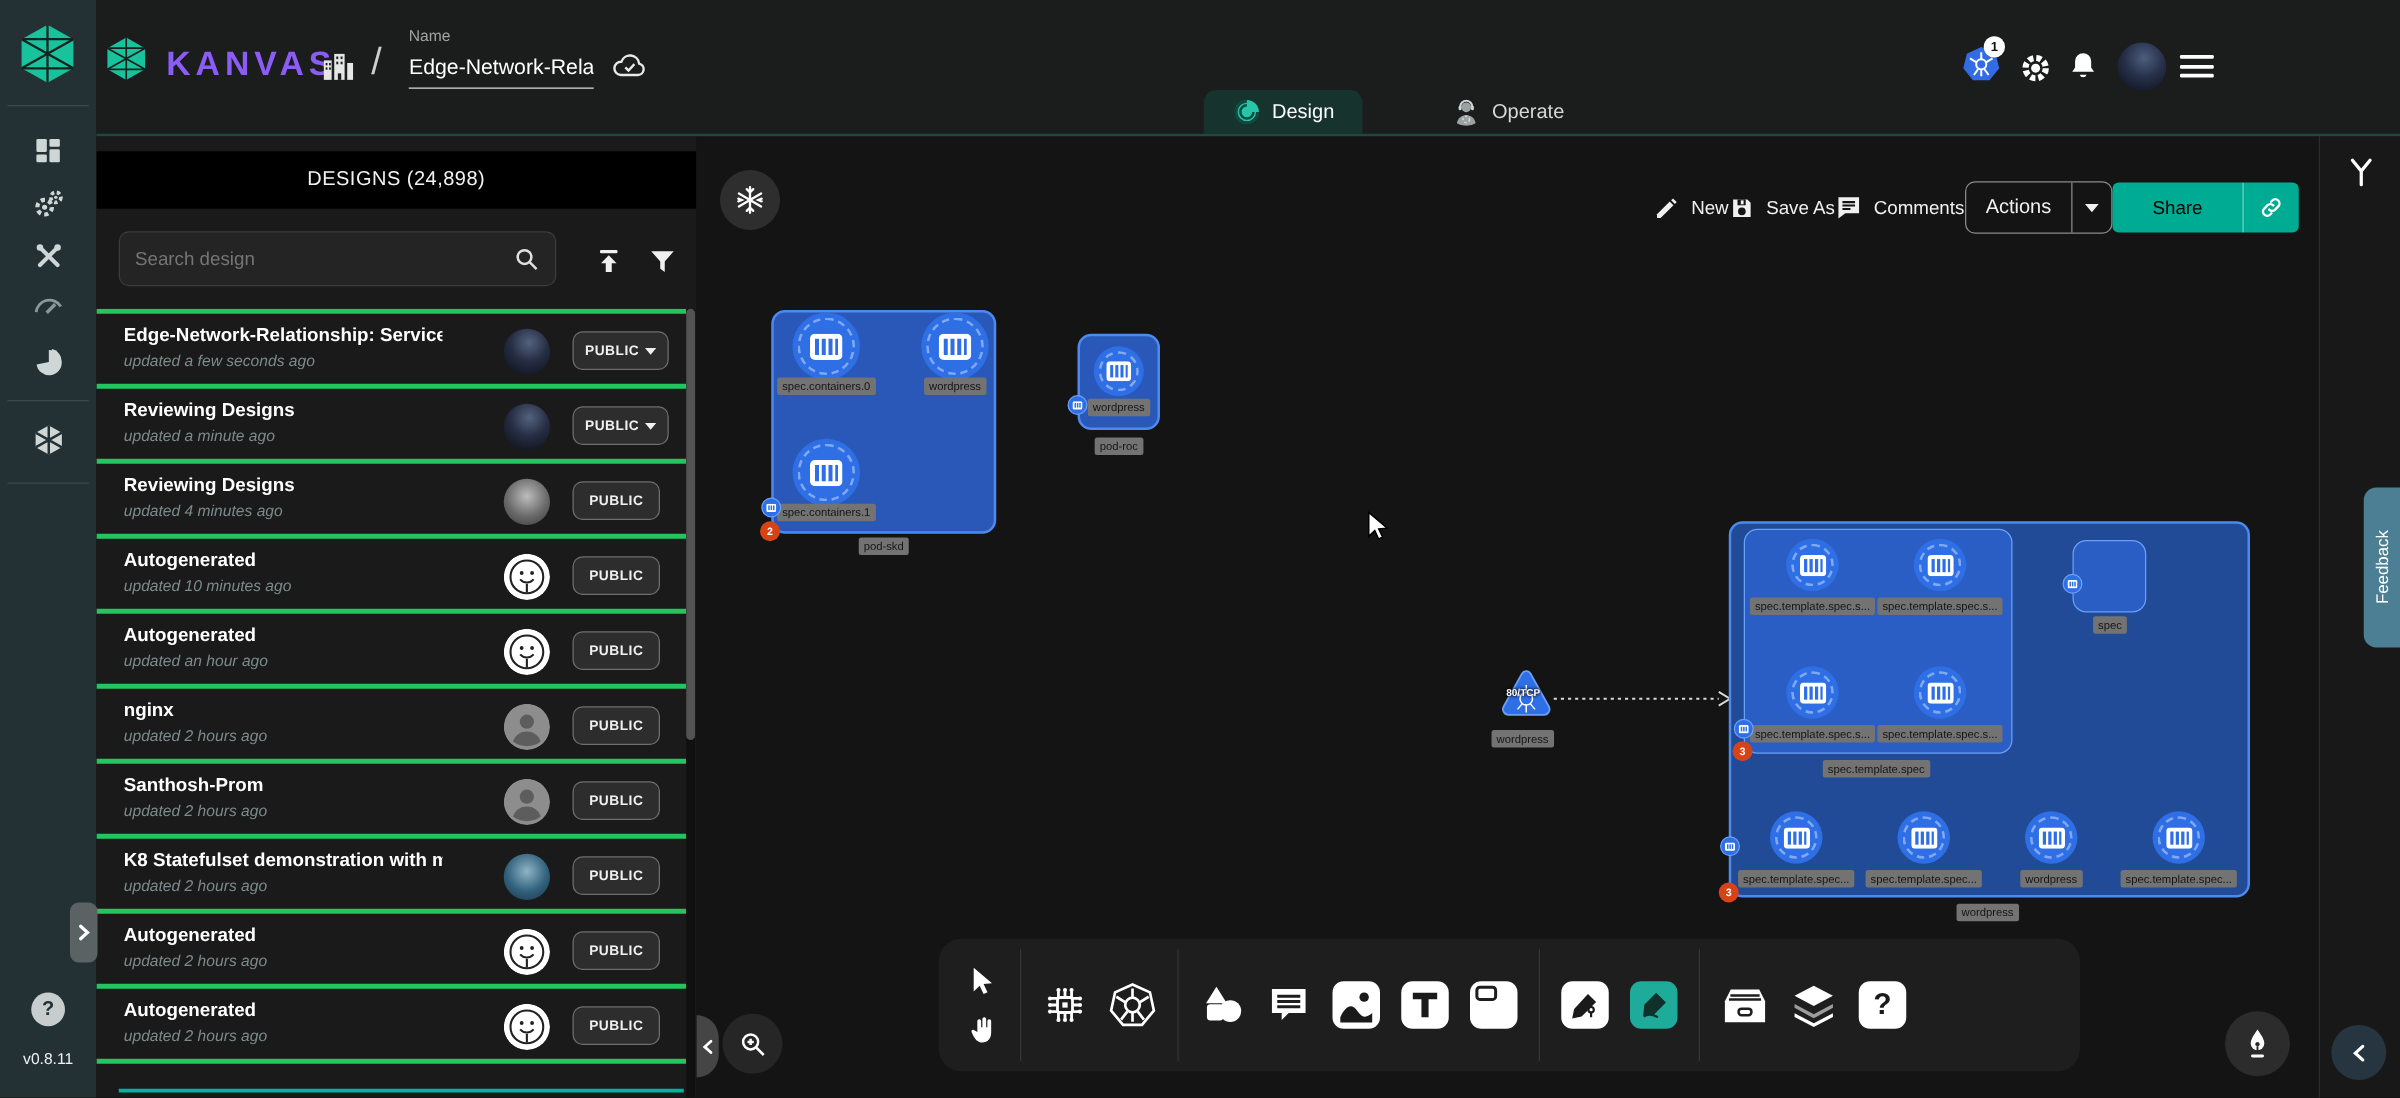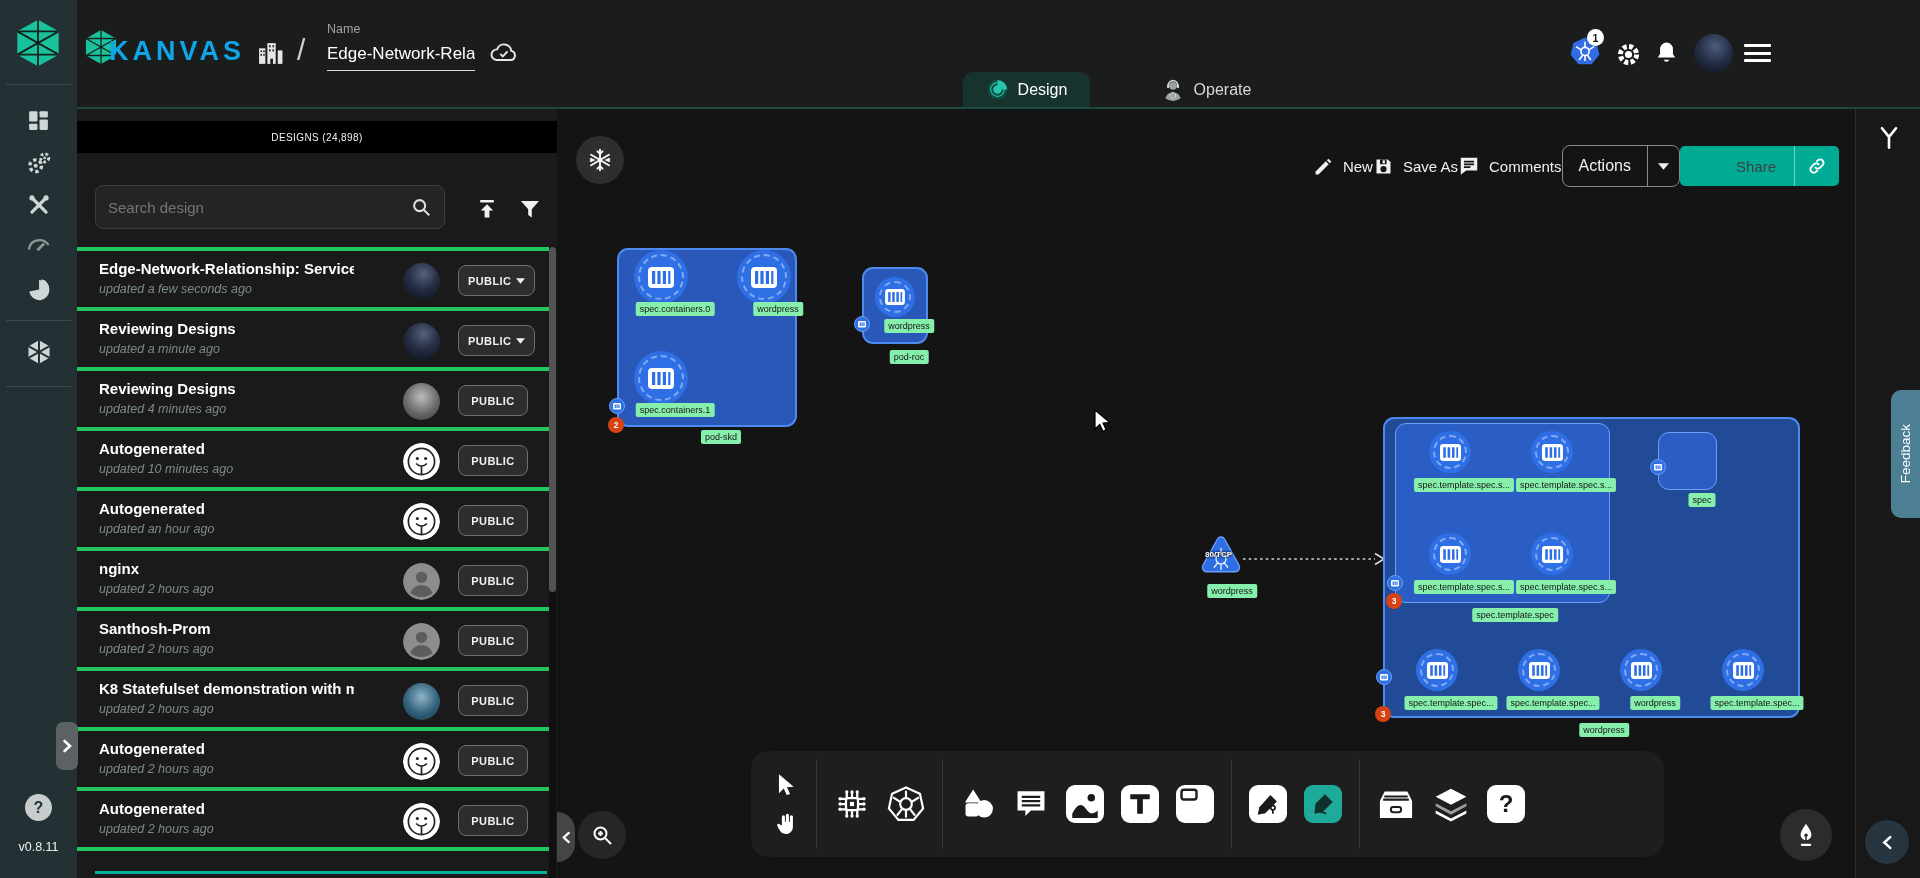--- a/index.html
+++ b/index.html
@@ -11,21 +11,21 @@
   .rail-logo { position:absolute; left:16px; top:18px; }
   .rail-div { position:absolute; left:6px; width:65px; height:1px; background:#3a4a4e; }
   .rail-ic { position:absolute; left:0; width:77px; display:flex; justify-content:center; color:#cfd6d6; cursor:pointer; }
   .help-circ { position:absolute; left:25px; top:794px; width:27px; height:27px; border-radius:50%; background:#c7cdcd; color:#243134; font-weight:bold; font-size:16px; display:flex; align-items:center; justify-content:center; }
   .rail-ver { position:absolute; left:0; top:840px; width:77px; text-align:center; color:#f0f0f0; font-size:12.5px; }
   #rail-expand { position:absolute; left:56px; top:722px; width:22px; height:48px; background:#5a6263; border-radius:7px; z-index:40; display:flex; align-items:center; justify-content:center; color:#fff; }
 
   
   #header { position:absolute; left:77px; top:0; width:1843px; height:107px; background:#1b1c1c; z-index:20; }
   #brand-logo { position:absolute; left:8px; top:28px; }
-  #brand-name { position:absolute; left:32px; top:36px; font-size:27px; font-weight:bold; letter-spacing:4px; color:#0ea5e9; }
+  #brand-name { position:absolute; left:56px; top:36px; font-size:27px; font-weight:bold; letter-spacing:4px; color:#8b5cf6; }
   #org-icon { position:absolute; left:180px; top:41px; color:#e6e6e6; }
   #crumb-slash { position:absolute; left:220px; top:33px; font-size:30px; font-weight:300; color:#cfcfcf; }
   #name-label { position:absolute; left:250px; top:22px; font-size:12.5px; color:#a3a3a3; }
   #name-input { position:absolute; left:250px; top:42px; width:148px; background:transparent; border:none; border-bottom:1px solid #dcdcdc; color:#fff; font-size:17px; font-family:"Liberation Sans",sans-serif; padding:2px 0 6px 0; outline:none; }
   #cloud-status { position:absolute; left:412px; top:42px; color:#e8e8e8; }
   #k8s-ctx { position:absolute; left:1492px; top:36px; cursor:pointer; }
   #k8s-ctx .cbadge { position:absolute; left:18px; top:-7px; min-width:17px; height:17px; border-radius:50%; background:#fff; color:#111; font-size:10.5px; font-weight:bold; display:flex; align-items:center; justify-content:center; }
   #gear-btn { position:absolute; left:1538px; top:41px; color:#fff; cursor:pointer; }
   #bell-btn { position:absolute; left:1577px; top:40px; color:#fff; cursor:pointer; }
   #avatar { position:absolute; left:1617px; top:34px; width:39px; height:39px; border-radius:50%; background:radial-gradient(circle at 55% 32%, #4d5e7d 0%, #27304a 45%, #0b0e17 100%); cursor:pointer; }
@@ -34,21 +34,21 @@
 
   .mode-tab { position:absolute; top:72px; height:35px; border-radius:10px 10px 0 0; display:flex; align-items:center; justify-content:center; gap:9px; font-size:16px; color:#d8d8d8; cursor:pointer; }
   #tab-design { left:886px; width:127px; background:#17332e; color:#fff; }
   #tab-operate { left:1067px; width:124px; }
 
   
   #content-topline { position:absolute; left:77px; top:107px; width:1843px; height:2px; background:#1c4a42; z-index:25; }
 
   
   #designs-panel { position:absolute; left:77px; top:109px; width:480px; height:769px; background:#1a1a1a; z-index:15; overflow:hidden; }
-  #designs-title { position:absolute; left:0; top:12px; width:480px; height:32px; background:#000; color:#f2f2f2; font-size:10px; letter-spacing:.4px; display:flex; align-items:center; justify-content:center; }
+  #designs-title { position:absolute; left:0; top:12px; width:480px; height:46px; background:#000; color:#f2f2f2; font-size:16px; letter-spacing:.4px; display:flex; align-items:center; justify-content:center; }
   #search-wrap { position:absolute; left:18px; top:76px; width:350px; height:44px; background:#242424; border:1px solid #3c3c3c; border-radius:8px; display:flex; align-items:center; padding:0 12px; }
   #search-input { flex:1; background:transparent; border:none; outline:none; color:#ddd; font-size:15px; font-family:"Liberation Sans",sans-serif; }
   #search-wrap svg { color:#e0e0e0; }
   .panel-tool { position:absolute; top:88px; color:#f0f0f0; cursor:pointer; }
   #list-wrap { position:absolute; left:0; top:138px; width:472px; bottom:0; overflow:hidden; }
   .ditem { position:relative; height:60px; border-top:4px solid #22c55e; cursor:pointer; }
   .ditem .dname { position:absolute; left:22px; top:9px; width:255px; white-space:nowrap; overflow:hidden; color:#fff; font-size:15px; font-weight:bold; }
   .ditem .dsub { position:absolute; left:22px; top:31px; color:#7c8a8a; font-size:12.5px; font-style:italic; }
   .dav { position:absolute; left:326px; top:12px; width:37px; height:37px; border-radius:50%; overflow:hidden; }
   .dav.photo-dark { background:radial-gradient(circle at 55% 30%, #54627e 0%, #262e44 45%, #0a0d15 100%); }
@@ -61,31 +61,31 @@
 
   
   #canvas { position:absolute; left:557px; top:109px; width:1298px; height:769px; background:#141414; z-index:10; overflow:hidden; }
   #canvas-logo { position:absolute; left:19px; top:27px; width:48px; height:48px; border-radius:50%; background:#2e2e2e; color:#fff; display:flex; align-items:center; justify-content:center; }
   #action-bar { position:absolute; top:36px; right:16px; height:42px; display:flex; align-items:center; color:#f0f0f0; }
   .act { display:flex; align-items:center; gap:9px; font-size:15px; cursor:pointer; }
   #actions-btn { display:flex; align-items:stretch; border:1px solid #8a8a8a; border-radius:8px; height:42px; cursor:pointer; }
   #actions-btn .alab { display:flex; align-items:center; padding:0 16px; font-size:16px; }
   #actions-btn .acaret { display:flex; align-items:center; padding:0 10px; border-left:1px solid #8a8a8a; }
   #share-btn { display:flex; align-items:stretch; background:#00ab94; border-radius:5px; height:40px; overflow:hidden; cursor:pointer; }
-  #share-btn .slab { display:flex; align-items:center; padding:0 18px; color:#404040; font-size:15px;margin-left:38px; }
+  #share-btn .slab { display:flex; align-items:center; padding:0 32px; color:#000000; font-size:15px; }
   #share-btn .slink { display:flex; align-items:center; padding:0 12px; border-left:1px solid rgba(255,255,255,.45); }
 
   .grp { position:absolute; border-radius:11px; }
   .grp.pod { background:rgba(43,94,197,.93); border:2px solid #4d8af0; }
   .grp.outer { background:rgba(34,77,158,.95); border:2px solid #4d8af0; }
   .grp.inner { background:#2b5ec5; border:1.5px solid #6aa0f8; }
   .cnode { position:absolute; border-radius:50%; background:#2e6fe6; display:flex; align-items:center; justify-content:center; transform:translate(-50%,-50%); outline:2px dashed rgba(255,255,255,.4); outline-offset:-6px; cursor:pointer; }
   .cnode.big { width:54px; height:54px; }
   .cnode.mid { width:42px; height:42px; }
-  .chip { position:absolute; transform:translate(-50%,-50%); background:#86efac; color:#151515; font-size:9px; line-height:11px; padding:1.5px 4px; border-radius:2px; white-space:nowrap; z-index:3;margin-left:14px; }
+  .chip { position:absolute; transform:translate(-50%,-50%); background:#737373; color:#151515; font-size:9px; line-height:11px; padding:1.5px 4px; border-radius:2px; white-space:nowrap; z-index:3; }
   .bdg { position:absolute; width:16px; height:16px; border-radius:50%; transform:translate(-50%,-50%); display:flex; align-items:center; justify-content:center; font-size:8.5px; font-weight:bold; color:#fff; z-index:4; }
   .bdg.blue { background:#2f6fe4; border:1px solid #6aa0f8; }
   .bdg.red { background:#d84315; }
   #edge-label { position:absolute; left:648px; top:441px; color:#fff; font-size:8px; font-weight:bold; text-shadow:0 0 3px #000, 0 0 2px #000; z-index:5; }
 
   
   #btoolbar { position:absolute; left:194px; top:642px; width:913px; height:106px; background:#1e1e1e; border-radius:18px; display:flex; align-items:center; padding:0 22px; gap:17px; }
   .tb-col { display:flex; flex-direction:column; gap:13px; align-items:center; }
   .tb-glyph { color:#fff; cursor:pointer; display:flex; }
   .tb-sq { width:38px; height:38px; border-radius:9px; background:#fff; color:#1a1a1a; display:flex; align-items:center; justify-content:center; cursor:pointer; }

